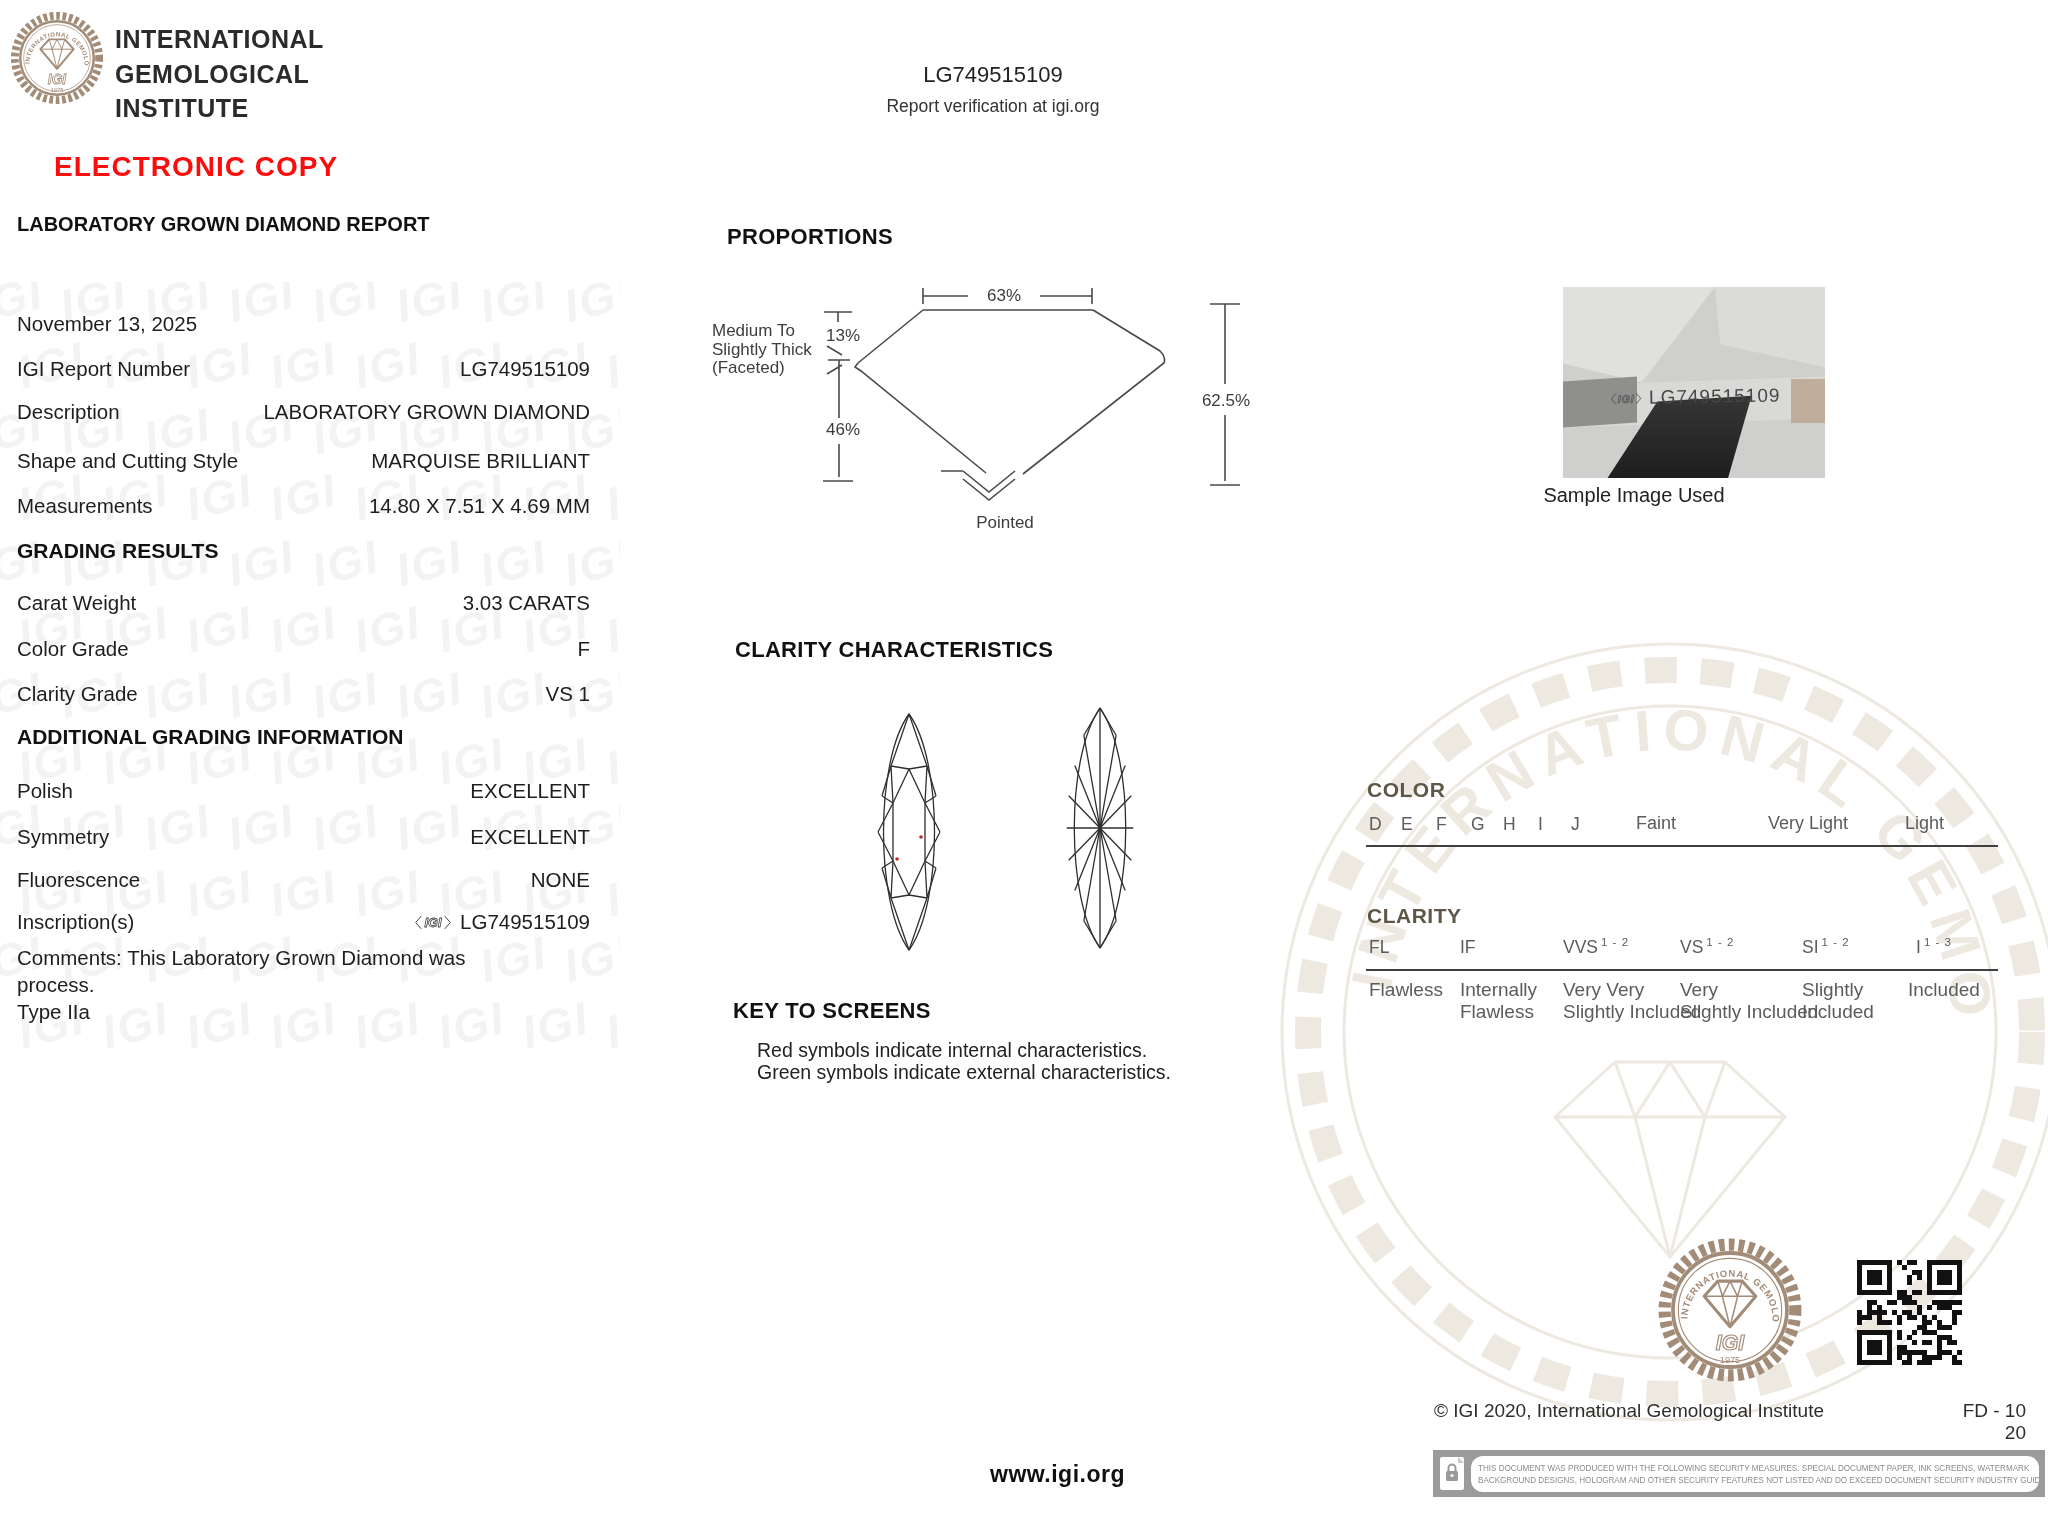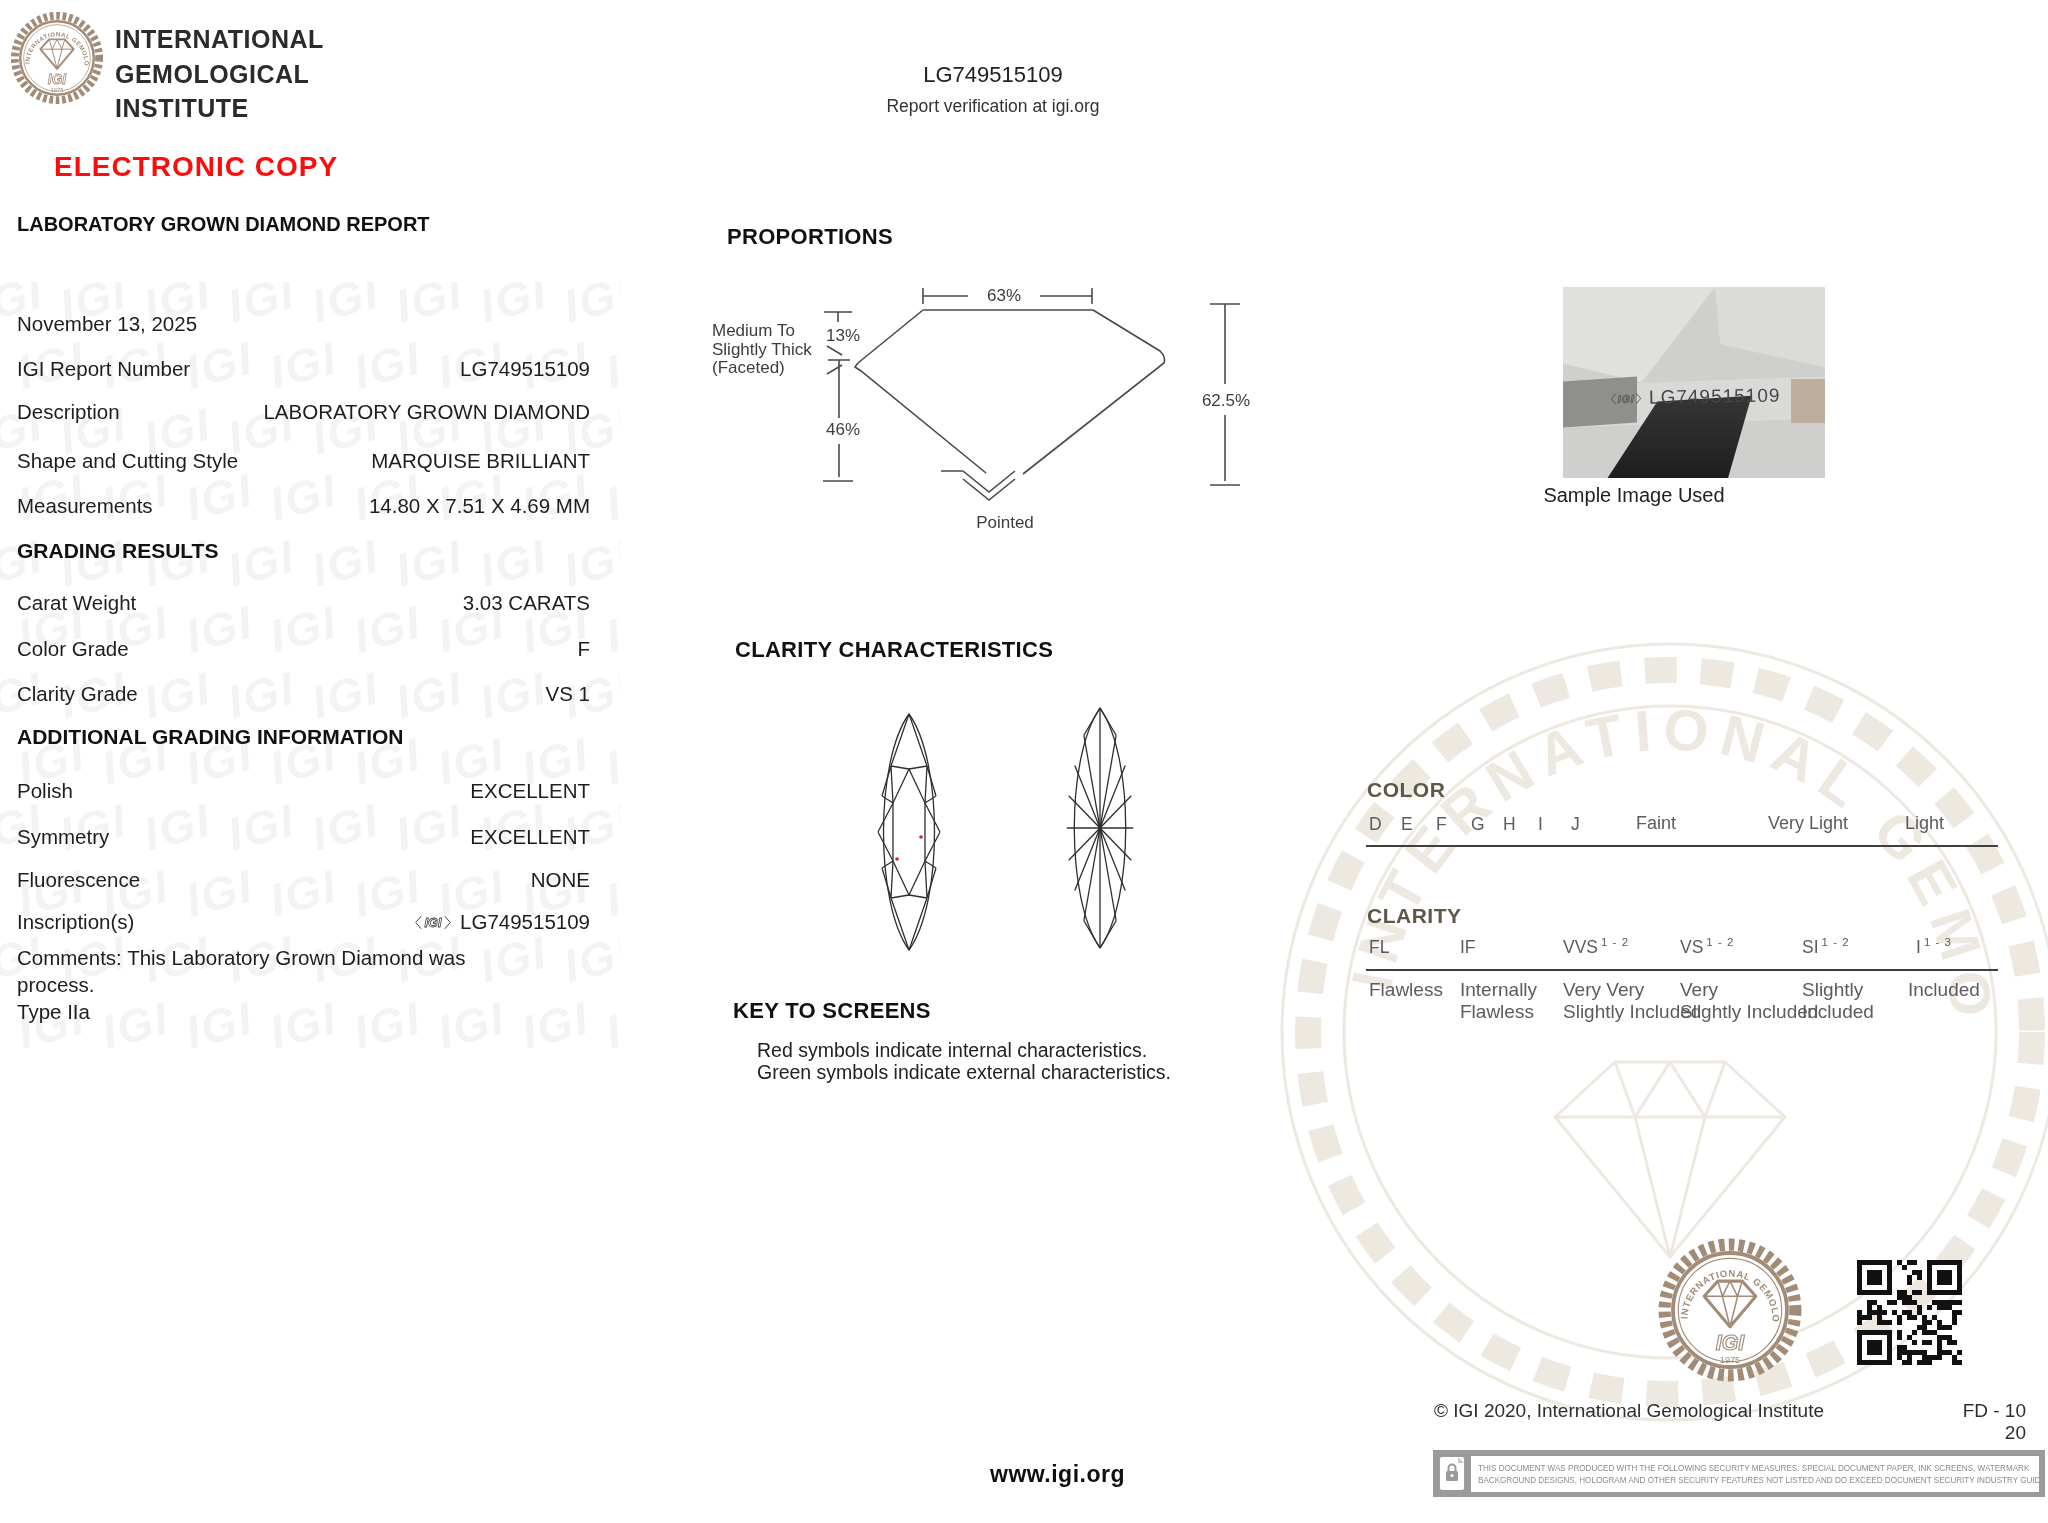--- a/index.html
+++ b/index.html
@@ -67,21 +67,21 @@
   .clab{position:absolute;top:979px;font-size:19px;line-height:21.5px;color:#5c5c5c;white-space:nowrap;}
   
   #footer-seal{left:1654px;top:1234px;width:152px;height:152px;}
   #qr{left:1857px;top:1260px;width:105px;height:105px;}
   #copyright{left:1434px;top:1400px;font-size:19px;color:#2e2e2e;}
   #form-code{left:1946px;top:1400px;width:80px;text-align:right;font-size:19px;color:#2e2e2e;}
   #website{left:990px;top:1461px;font-size:23px;font-weight:bold;color:#101010;letter-spacing:.5px;}
   #security-bar{left:1433px;top:1450px;width:612px;height:47px;background:#9b9b9b;
                 display:flex;align-items:center;padding:0 6px;box-sizing:border-box;gap:6px;}
   #security-inner{flex:1;background:#fff;height:36px;display:flex;flex-direction:column;
-                  justify-content:center;padding:0 7px;overflow:hidden;}
+                  justify-content:center;padding:0 7px;overflow:hidden;border-radius:12px;}
   .sec-line{font-size:9px;line-height:12px;color:#8b8b8b;white-space:nowrap;
             transform:scaleX(.9);transform-origin:left center;letter-spacing:0;}
   svg{display:block;}
 </style>
 </head>
 <body>
 
 <svg width="0" height="0" style="position:absolute">
   <defs>
     <g id="igi-seal-sym">

